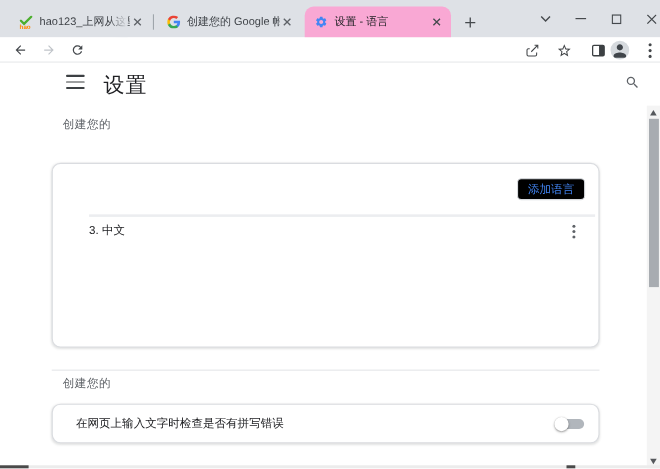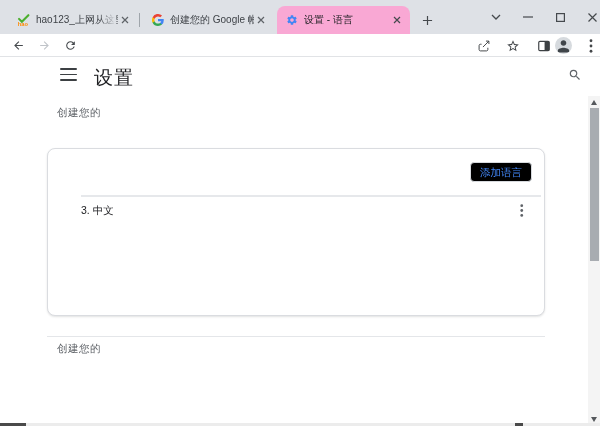--- a/index.html
+++ b/index.html
@@ -244,20 +244,27 @@
               <circle cx="2" cy="14" r="1.7" fill="#5f6368"></circle>
             </svg>
         </span>
       </div>
     </div>
 
     <div class="section-divider"></div>
 
     <div class="section-label lbl-spell">创建您的</div>
 
+    <div class="card card-spell">
+      <span>在网页上输入文字时检查是否有拼写错误</span>
+      <span class="toggle">
+        <span class="toggle-track"></span>
+        <span class="toggle-knob"></span>
+      </span>
+    </div>
 
   </div>
 
   <div class="scrollbar">
     <span class="sb-arrow sb-up"></span>
     <span class="sb-thumb"></span>
     <span class="sb-arrow sb-down"></span>
   </div>
 
   <div class="bottom-strip">

